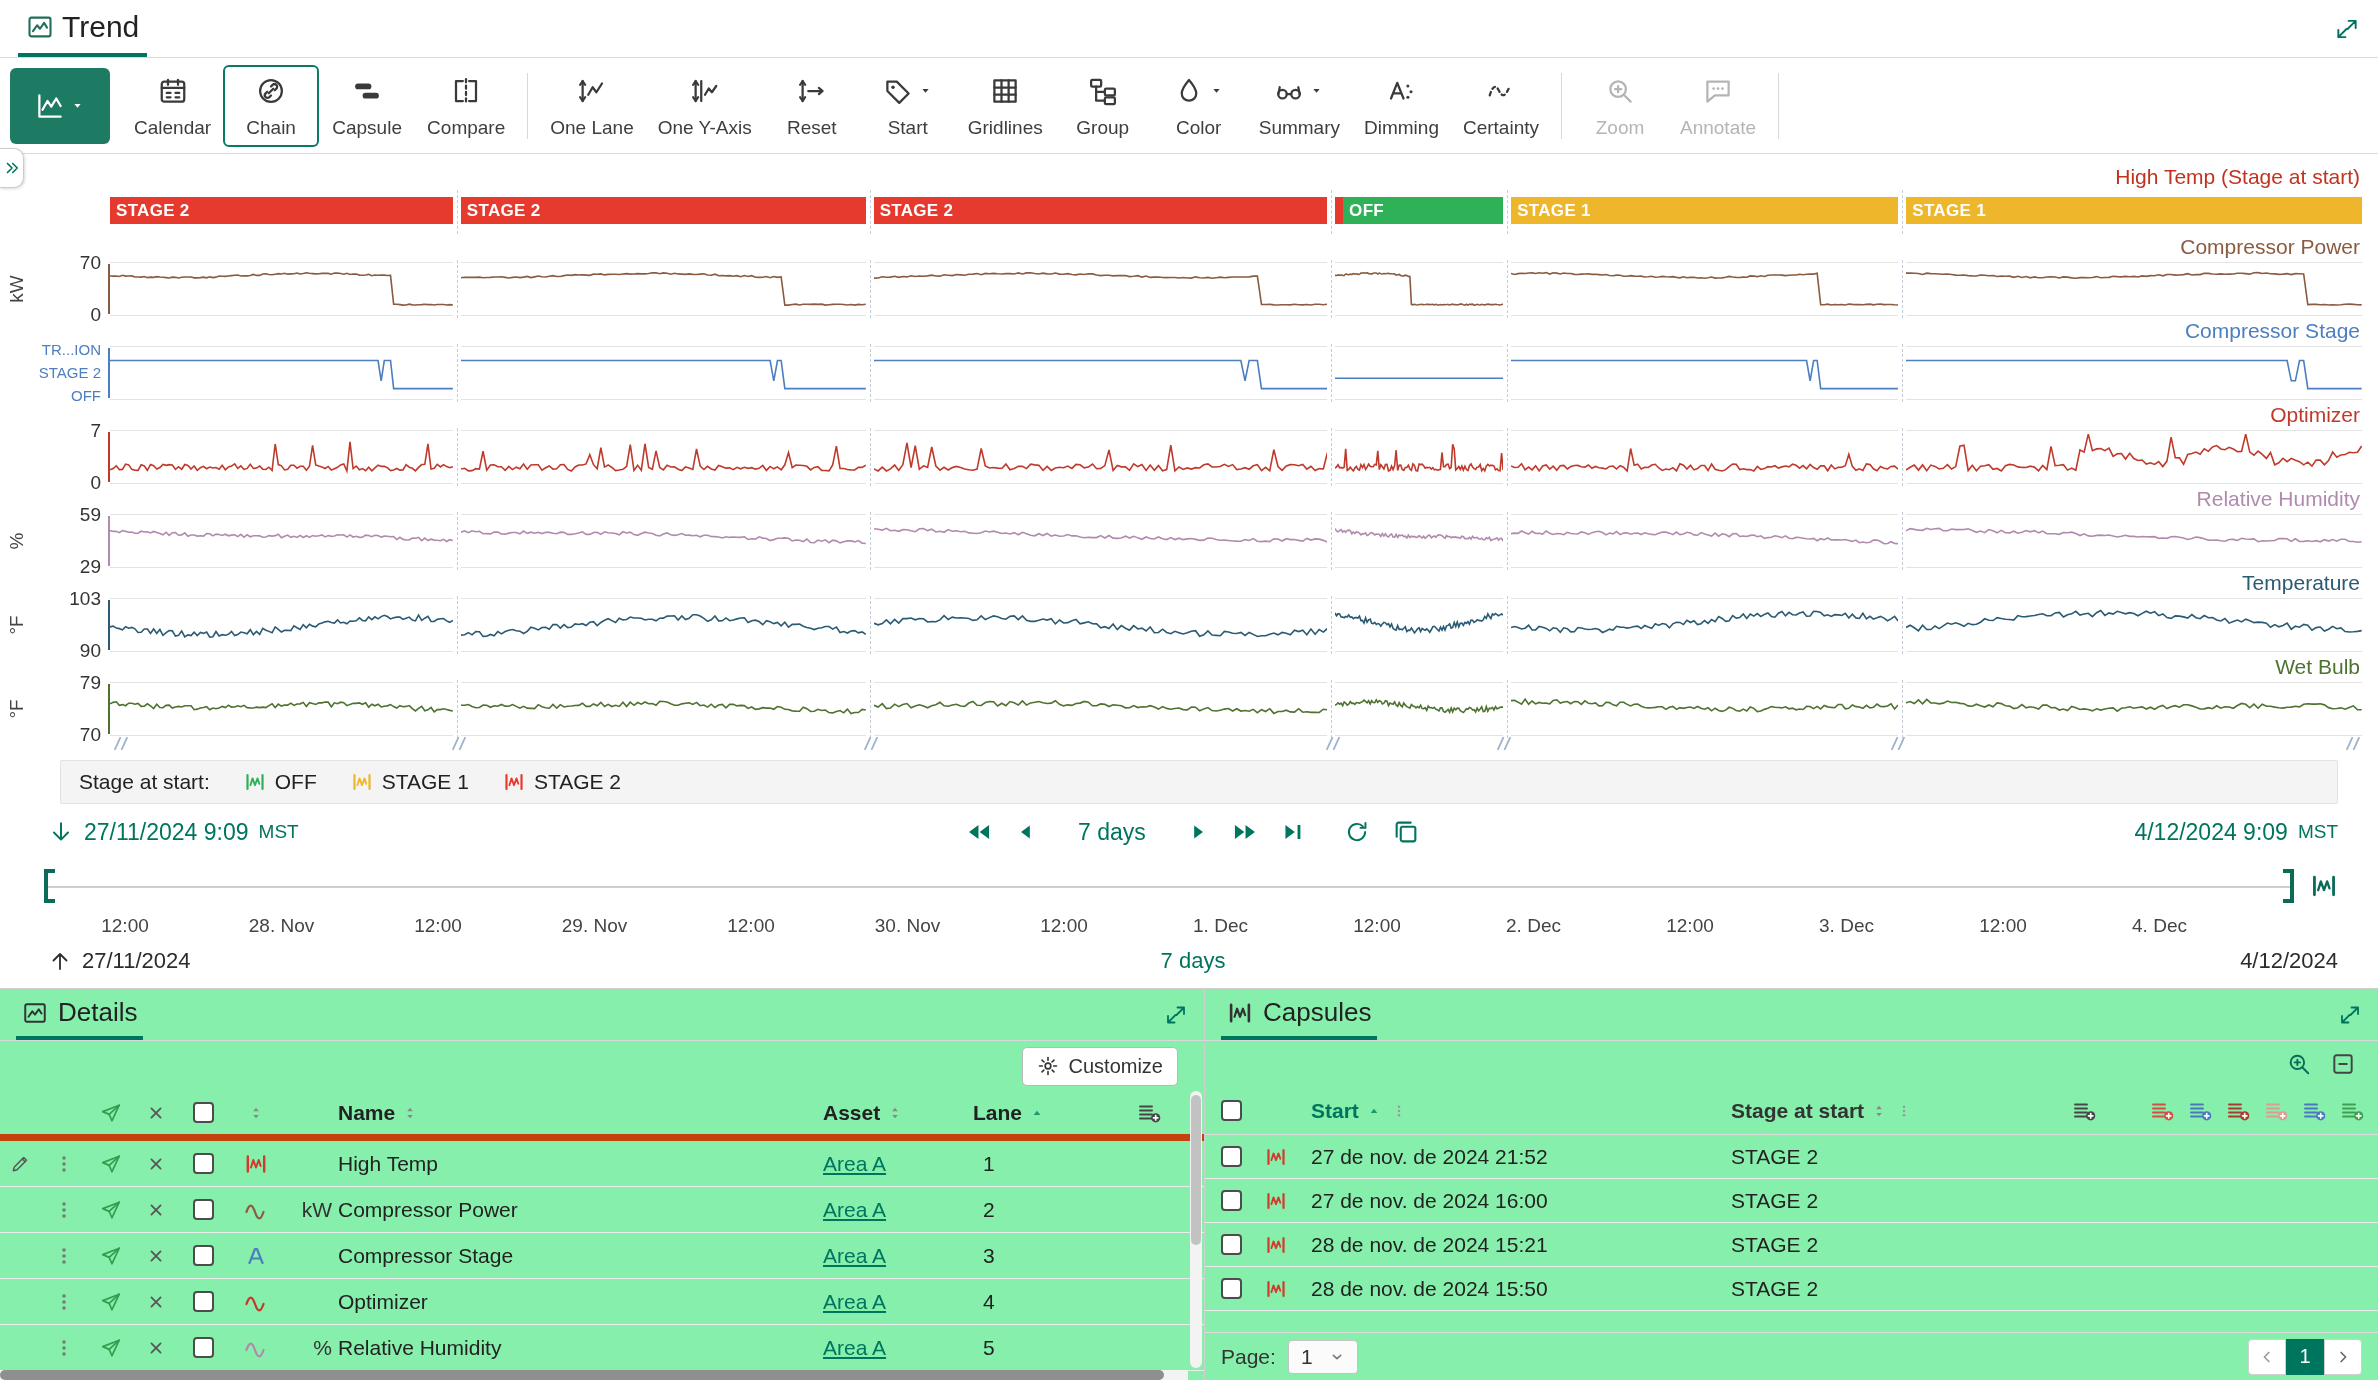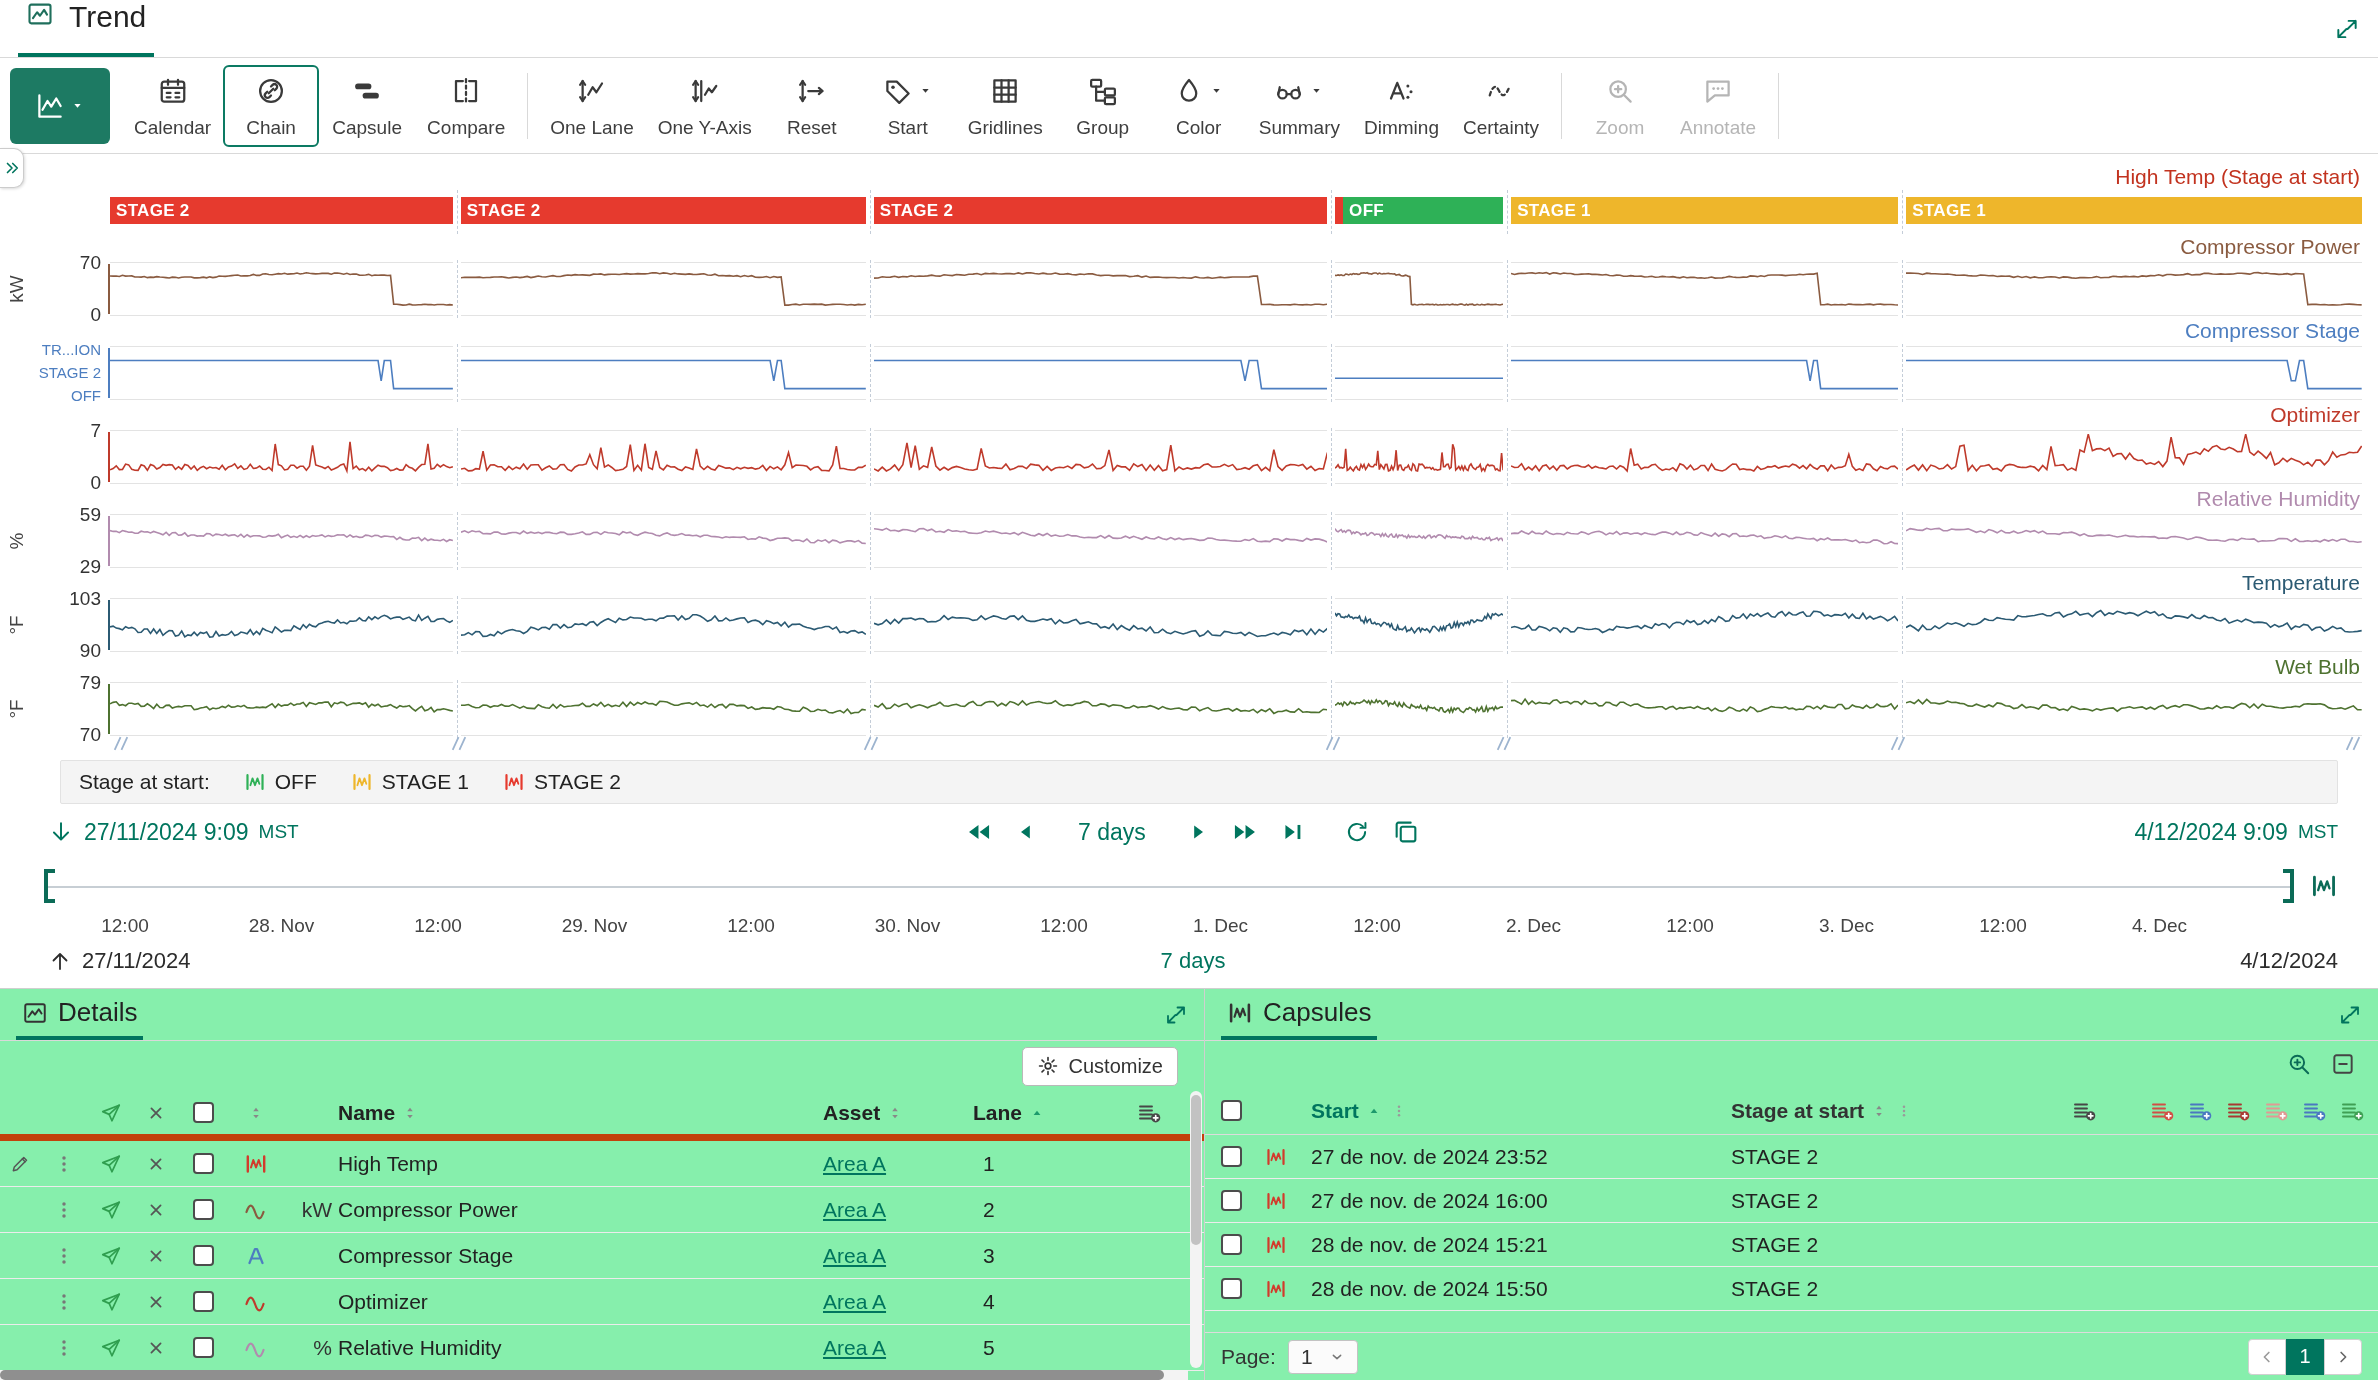--- a/index.html
+++ b/index.html
@@ -7,21 +7,21 @@
   body{width:2378px;height:1380px;position:relative;overflow:hidden;background:#fff;
        font-family:"Liberation Sans","DejaVu Sans",sans-serif;color:#333}
   .icon{display:inline-flex;align-items:center;justify-content:center;flex:none}
   .icon svg{width:100%;height:100%;display:block}
   .i16{width:16px;height:16px}.i18{width:18px;height:18px}.i20{width:20px;height:20px}
   .i22{width:22px;height:22px}.i24{width:24px;height:24px}.i26{width:26px;height:26px}
   .i28{width:28px;height:28px}
 
   
   .topbar{height:58px;display:flex;align-items:center;border-bottom:1px solid #d9d9d9;padding:0 18px}
-  .top-tab{display:flex;align-items:flex-start;gap:15px;height:100%;padding:0 8px;border-bottom:4px solid #00755e;font-size:30px;color:#222}
+  .top-tab{display:flex;align-items:center;gap:8px;height:100%;padding:0 8px;border-bottom:4px solid #00755e;font-size:30px;color:#222}
   .top-tab .icon{color:#1f6f5c}
   .topbar .expand{margin-left:auto;color:#00755e}
 
   
   .toolbar{height:96px;display:flex;align-items:center;padding:4px 10px;border-bottom:1px solid #d9d9d9}
   .tbtn{display:flex;flex-direction:column;align-items:center;justify-content:center;min-width:96px;height:82px;border-radius:6px;padding:4px 10px;cursor:pointer;border:2px solid transparent}
   .tbtn-icon{height:36px;display:flex;align-items:center;gap:5px;color:#3a3a3a}
   .tbtn-icon .main{width:30px;height:30px}
   .tbtn-icon .caret{width:15px;height:15px}
   .tbtn-label{font-size:19px;color:#3e3e3e;margin-top:8px;white-space:nowrap}
@@ -1336,21 +1336,21 @@
             <span class="cb"></span>
           </div>
           <div class="c">
             <span class="icon" style="width:22px;height:22px;color:#d23b2c;">
               <svg viewBox="0 0 24 24" width="100%" height="100%" fill="none" stroke="currentColor" stroke-width="1.8" stroke-linecap="round" stroke-linejoin="round">
                 <path d="M3.8 4.5v15M20.2 4.5v15" stroke-width="2.4"></path>
                 <path d="M7 15.5L9.3 8l2.7 7.5L14.7 8l2 6" stroke-width="2"></path>
               </svg>
             </span>
           </div>
-          <div class="c">27 de nov. de 2024 23:52</div>
+          <div class="c">27 de nov. de 2024 21:52</div>
           <div class="c">STAGE 2</div>
         </div>
         <div class="cgrid crow">
           <div class="c pad-l">
             <span class="cb"></span>
           </div>
           <div class="c">
             <span class="icon" style="width:22px;height:22px;color:#d23b2c;">
               <svg viewBox="0 0 24 24" width="100%" height="100%" fill="none" stroke="currentColor" stroke-width="1.8" stroke-linecap="round" stroke-linejoin="round">
                 <path d="M3.8 4.5v15M20.2 4.5v15" stroke-width="2.4"></path>

